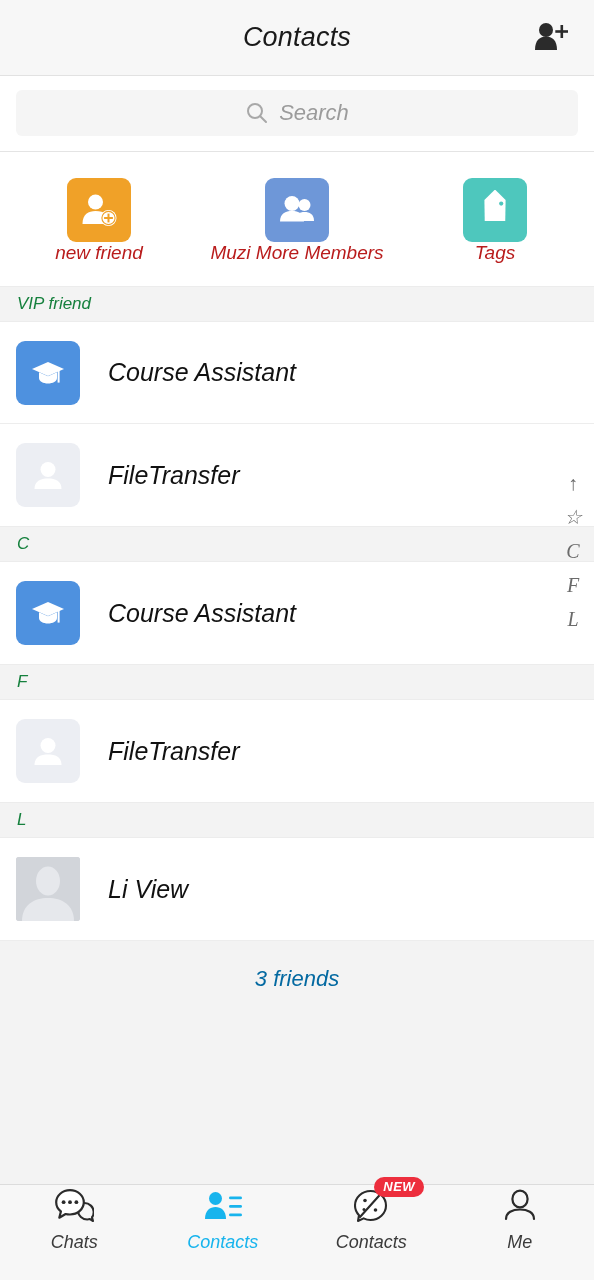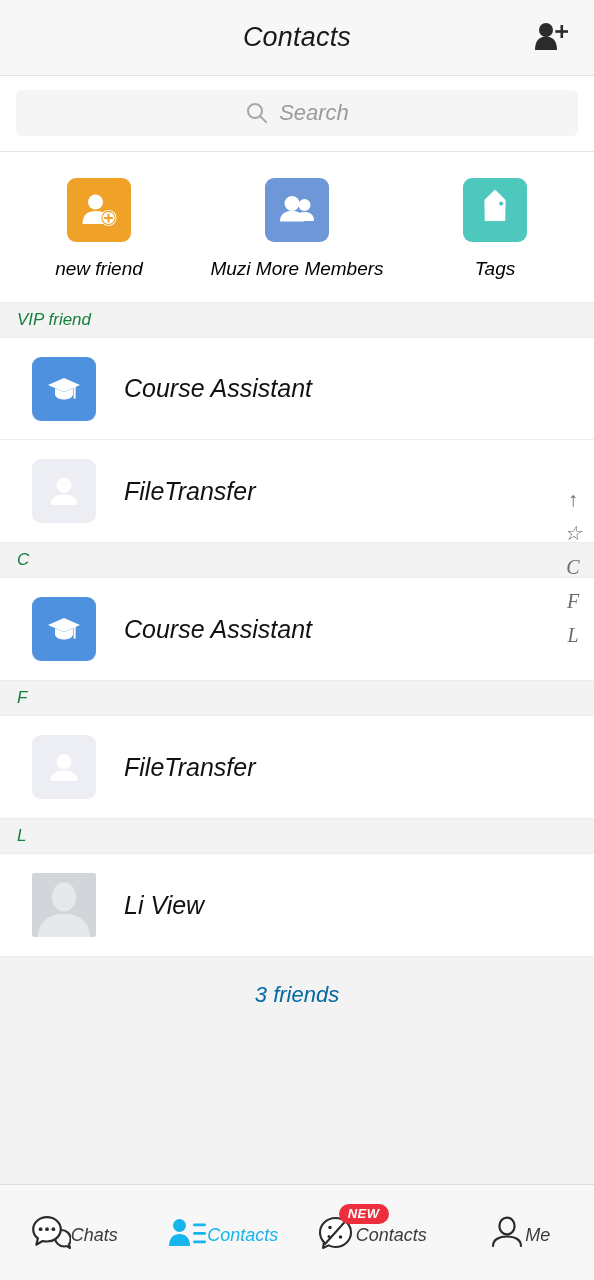--- a/index.html
+++ b/index.html
@@ -89,23 +89,22 @@
   }
   .sc-tile {
     width: 64px;
     height: 64px;
     border-radius: 9px;
     display: flex;
     align-items: center;
     justify-content: center;
   }
   .sc-label {
-    margin-top: 16px;
     font-size: 19px;
-    color: #000000;
+    color: #b91c1c;
   }
 
   
   .list-area {
     flex: 1 1 auto;
     background: #f3f3f3;
     position: relative;
     overflow: hidden;
   }
   .sec-head {
@@ -117,21 +116,21 @@
     font-size: 17px;
     color: #15803d;
     border-top: 1px solid #ececec;
     border-bottom: 1px solid #ececec;
   }
   .row {
     height: 102px;
     background: #fff;
     display: flex;
     align-items: center;
-    padding-left: 32px;
+    padding-left: 16px;
     cursor: pointer;
   }
   .row.sep { border-bottom: 1px solid #ededed; }
   .avatar {
     width: 64px;
     height: 64px;
     flex: 0 0 auto;
     display: flex;
     align-items: center;
     justify-content: center;
@@ -183,23 +182,23 @@
   .tabbar {
     height: 96px;
     background: #f7f7f7;
     border-top: 1px solid #dcdcdc;
     display: flex;
     flex: 0 0 auto;
   }
   .tab {
     flex: 1 1 0;
     display: flex;
-    flex-direction: row;
-    align-items: center;
-    justify-content: center;
+    flex-direction: column;
+    align-items: center;
+    justify-content: flex-start;
     position: relative;
     cursor: pointer;
   }
   .tab-ico {
     height: 42px;
     display: flex;
     align-items: center;
     justify-content: center;
     position: relative;
   }

